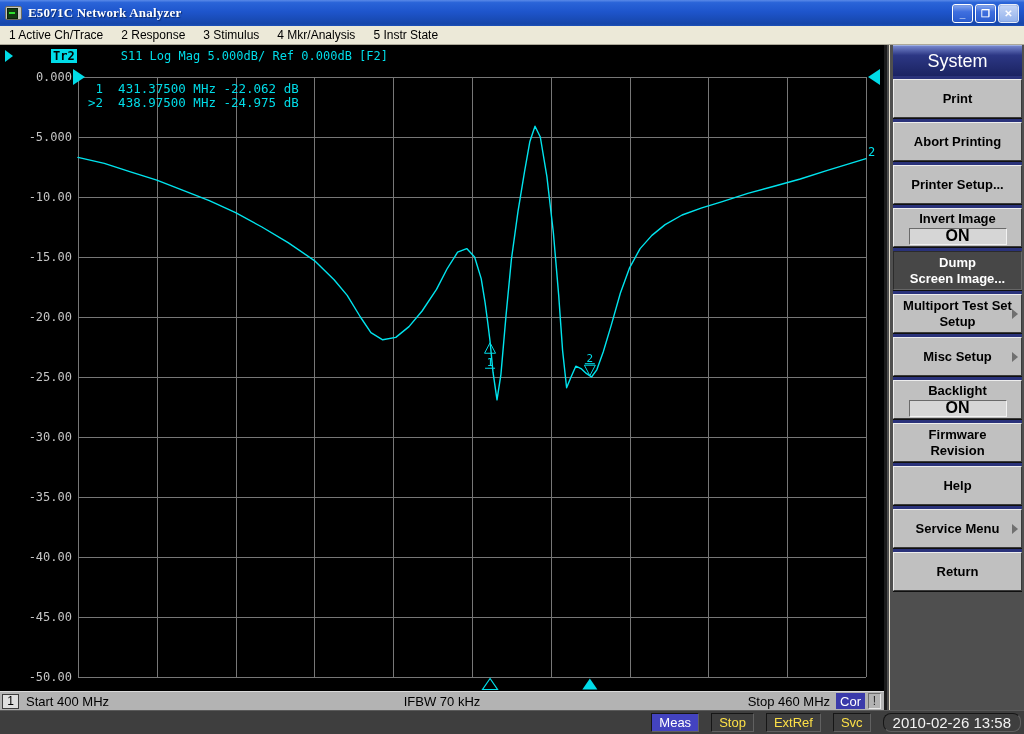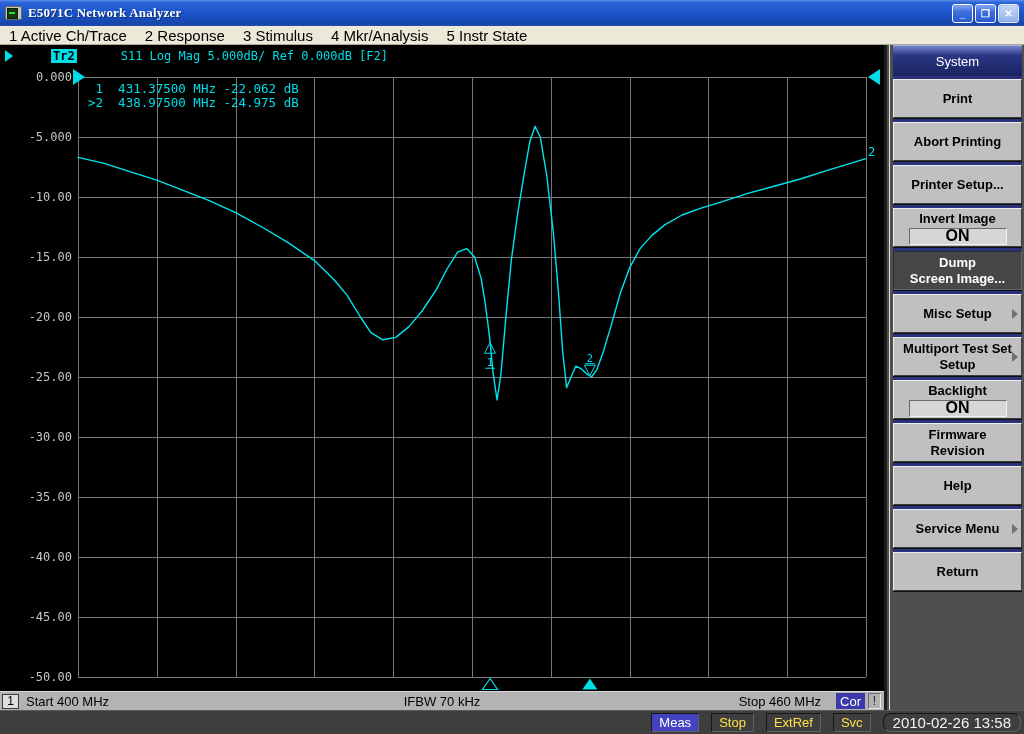--- a/index.html
+++ b/index.html
@@ -18,21 +18,21 @@
                 text-shadow:1px 1px 1px #0a2a6a; letter-spacing:0.2px;font-family:Liberation Serif, serif; }
   .win-btns { margin-left:auto; display:flex; gap:2px; }
   .win-btn { width:21px; height:19px; border-radius:3px; border:1px solid #ffffff;
              background:linear-gradient(180deg,#89a9ee 0%,#3f6fdf 40%,#2a5ccf 100%);
              color:#fff; font-size:10px; line-height:17px; text-align:center; font-weight:bold;
              box-shadow:inset 0 0 1px #1a3a8a; }
   .win-btn.close { background:linear-gradient(180deg,#c6d6f6 0%,#93b2ec 100%); border-color:#e8eef8; color:#fdfdff; }
 
   
   .menubar { height:19px; background:#ece9d8; border-bottom:1px solid #aca899;
-             display:flex; align-items:center; font-size:15px; color:#000; }
+             display:flex; align-items:center; font-size:12px; color:#000; }
   .menu-item { padding:0 9px; height:100%; display:flex; align-items:center; cursor:default; }
 
   
   .main { display:flex; height:665px; }
   .display-col { width:884px; display:flex; flex-direction:column; background:#000; }
   .display { position:relative; height:646px; background:#000; }
   .display svg { position:absolute; left:0; top:0; }
 
   .trace-header { position:absolute; top:4px; left:5px; display:flex; align-items:center;
                   font-family:"DejaVu Sans Mono", monospace; font-size:12px; color:#00dce8; z-index:2;gap:36px; }
@@ -42,31 +42,31 @@
   .tr-rest { margin-left:8px; }
 
   
   .channel-bar { height:19px; background:#b3b3b3; border-top:1px solid #dadada;
                  display:flex; align-items:center; font-size:13px; color:#000; position:relative; }
   .ch-num { width:17px; height:15px; background:#dedede; border:1px solid #3c3c3c; margin:0 7px 0 2px;
             font-size:12px; display:flex; align-items:center; justify-content:center; }
   .ch-ifbw { position:absolute; left:0; width:100%; text-align:center; }
   .ch-stop { margin-left:auto; padding-right:6px; }
   .cor-badge { background:#3a3aaa; color:#fff; height:16px; padding:0 4px; font-size:13px;
-               display:flex; align-items:center; margin-right:3px;margin-left:9px; }
+               display:flex; align-items:center; margin-right:3px; }
   .warn-box { width:13px; height:16px; background:#b3b3b3; border:1px solid; border-color:#6e6e6e #e8e8e8 #e8e8e8 #6e6e6e;
               color:#2a2a2a; font-size:12px; display:flex; align-items:center; justify-content:center; margin-right:3px; }
 
   
   .softkeys { width:140px; background:#4f4f4f; position:relative;
               border-left:3px solid #1c1c1c; padding:0 2px 0 6px; }
   .softkeys::before { content:""; position:absolute; left:2px; top:0; bottom:0; width:1px; background:#e9e2d0; }
   .sk-header { height:32px; margin:0 0 2px 0;
                background:linear-gradient(180deg,#7585cc 0%,#2c3784 30%,#1a2260 100%);
-               border-top:1px solid #9fb0e0; color:#fff; font-size:13px;
+               border-top:1px solid #9fb0e0; color:#fff; font-size:18px;
                display:flex; align-items:center; justify-content:center; }
   .sk-btn { height:39px; margin-bottom:4px; background:#c0c0c0; color:#000;
             border:1px solid; border-color:#ededed #3a3a3a #3a3a3a #ededed;
             box-shadow:0 -3px 0 0 #2a327a, 0 1px 0 0 #101010;
             display:flex; flex-direction:column; align-items:center; justify-content:center;
             font-size:13px; line-height:16px; position:relative; text-align:center; cursor:default;font-weight:bold; }
   .sk-btn.active { background:#474747; color:#fff; border-color:#2b2b2b #666 #666 #2b2b2b; }
   .sk-toggle { margin-top:1px; width:98px; height:17px; background:#d6d6d6; color:#000;
                border:1px solid; border-color:#6a6a6a #f2f2f2 #f2f2f2 #6a6a6a;
                display:flex; align-items:center; justify-content:center; font-size:16px; }
@@ -191,26 +191,26 @@
         </div>
         <div class="sk-btn">
           <div>Invert Image</div>
           <div class="sk-toggle">ON</div>
         </div>
         <div class="sk-btn active">
           <div>Dump</div>
           <div>Screen Image...</div>
         </div>
         <div class="sk-btn">
-          <div>Misc Setup</div>
-          <span class="sk-arrow"></span>
-        </div>
-        <div class="sk-btn">
           <div>Multiport Test Set</div>
           <div>Setup</div>
+          <span class="sk-arrow"></span>
+        </div>
+        <div class="sk-btn">
+          <div>Misc Setup</div>
           <span class="sk-arrow"></span>
         </div>
         <div class="sk-btn">
           <div>Backlight</div>
           <div class="sk-toggle">ON</div>
         </div>
         <div class="sk-btn">
           <div>Firmware</div>
           <div>Revision</div>
         </div>

